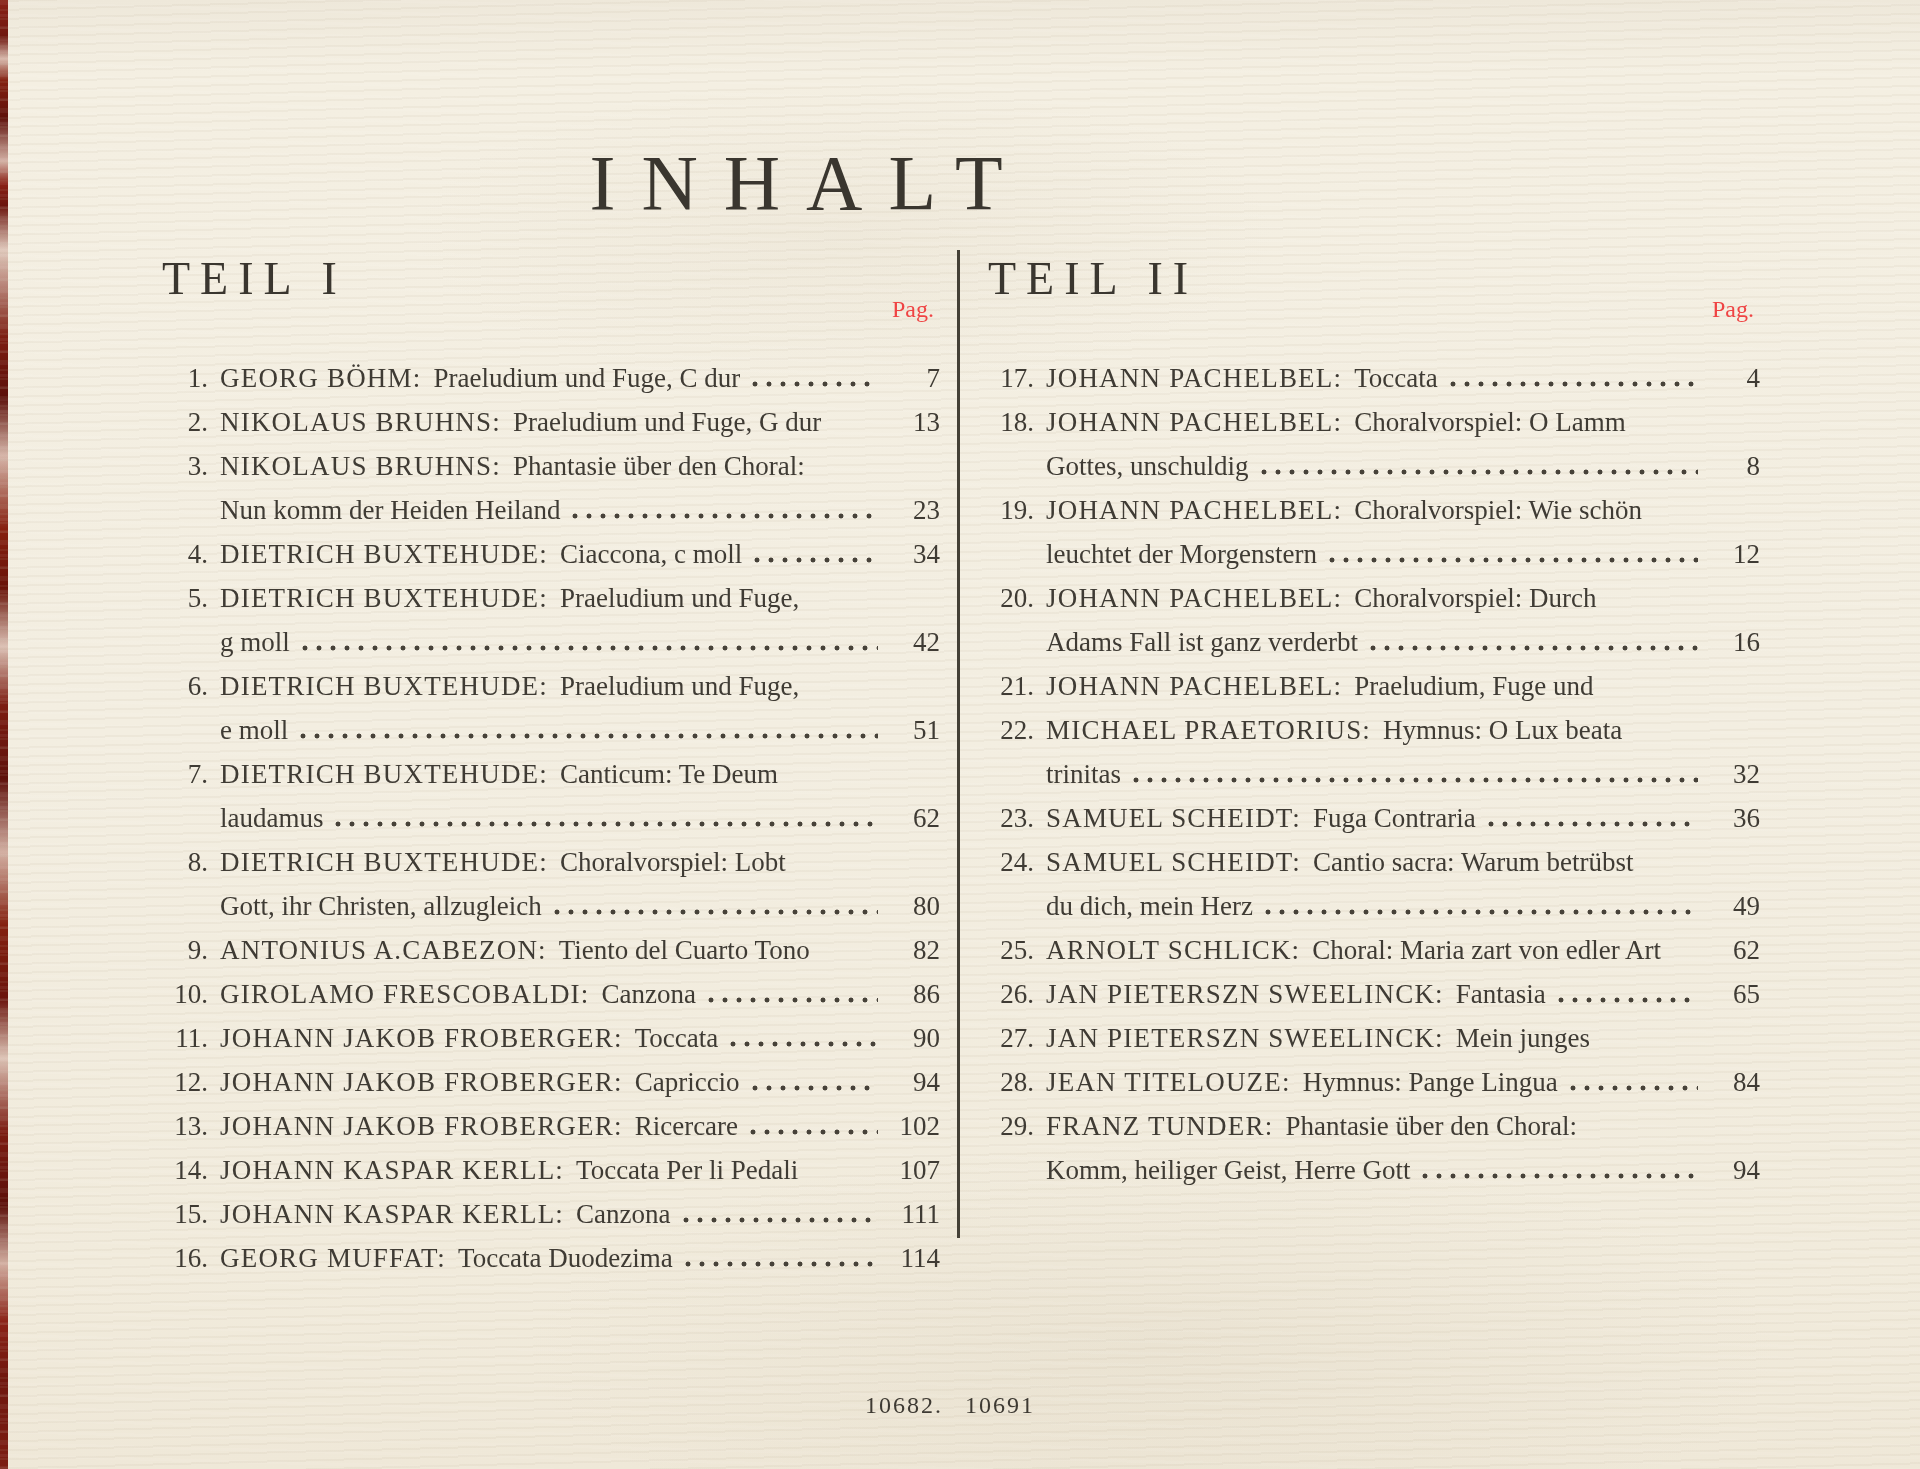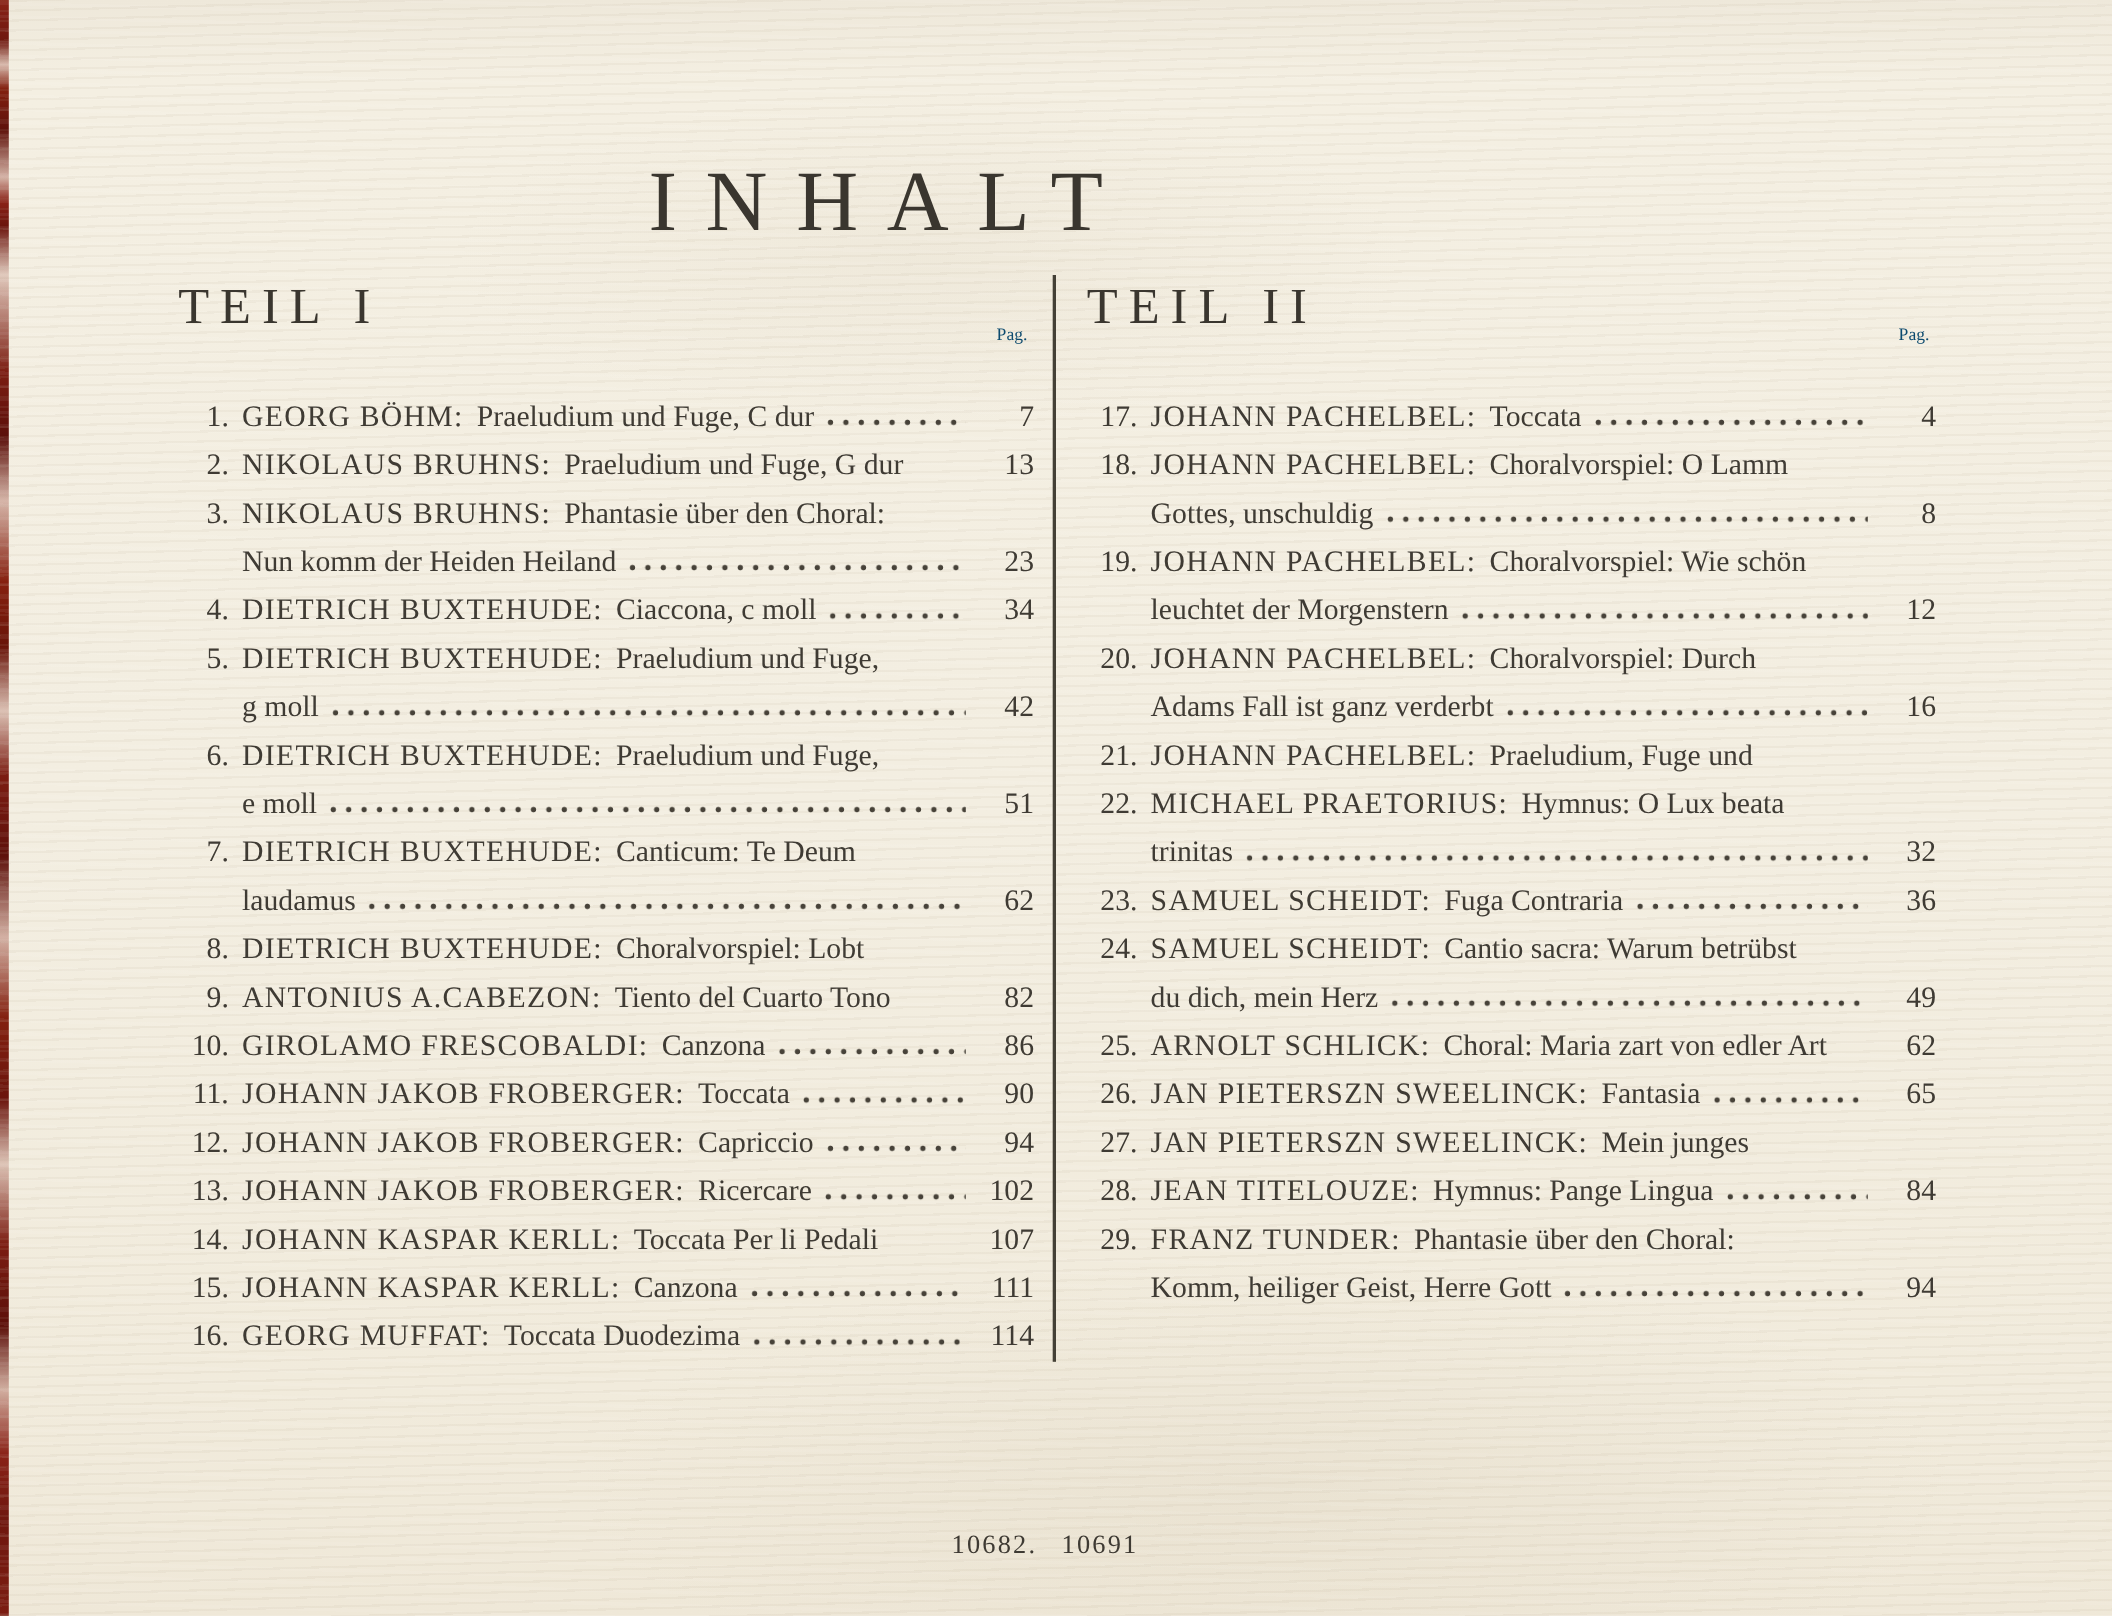--- a/index.html
+++ b/index.html
@@ -40,21 +40,21 @@
     position:absolute;left:957px;top:250px;width:3px;height:988px;
     background:#444036;
   }
   .toc{position:absolute;top:252px;}
   #col1{left:162px;width:778px;}
   #col2{left:988px;width:772px;}
   .heading{
     margin:0;text-align:left;font-weight:normal;
     font-size:46px;letter-spacing:10px;color:#3a362f;
   }
-  .pag{position:absolute;right:6px;top:44px;font-size:16px;color:#0c4a6e;}
+  .pag{position:absolute;right:6px;top:44px;font-size:24px;color:#ef4444;}
   .entries{margin-top:58px;}
   .line{
     display:flex;align-items:baseline;height:44px;
     font-size:27px;white-space:nowrap;color:#3f3b34;
   }
   .num{flex:0 0 46px;margin-right:12px;text-align:right;}
   .name{letter-spacing:1.2px;margin-right:12px;text-align:center;}
   .leader{
     flex:1 1 20px;min-width:10px;margin:0 10px 0 12px;
     display:inline-block;height:6px;
@@ -159,20 +159,26 @@
           <span class="pg">62</span>
         </div>
         <div class="line">
           <span class="num">8.</span>
           <span class="name">DIETRICH BUXTEHUDE:</span>
           <span class="work">Choralvorspiel: Lobt</span>
           <span class="leader"></span>
           <span class="pg"></span>
         </div>
         <div class="line">
+          <span class="num"></span>
+          <span class="work">Gott, ihr Christen, allzugleich</span>
+          <span class="leader dots"></span>
+          <span class="pg">80</span>
+        </div>
+        <div class="line">
           <span class="num">9.</span>
           <span class="name">ANTONIUS A.CABEZON:</span>
           <span class="work">Tiento del Cuarto Tono</span>
           <span class="leader"></span>
           <span class="pg">82</span>
         </div>
         <div class="line">
           <span class="num">10.</span>
           <span class="name">GIROLAMO FRESCOBALDI:</span>
           <span class="work">Canzona</span>

